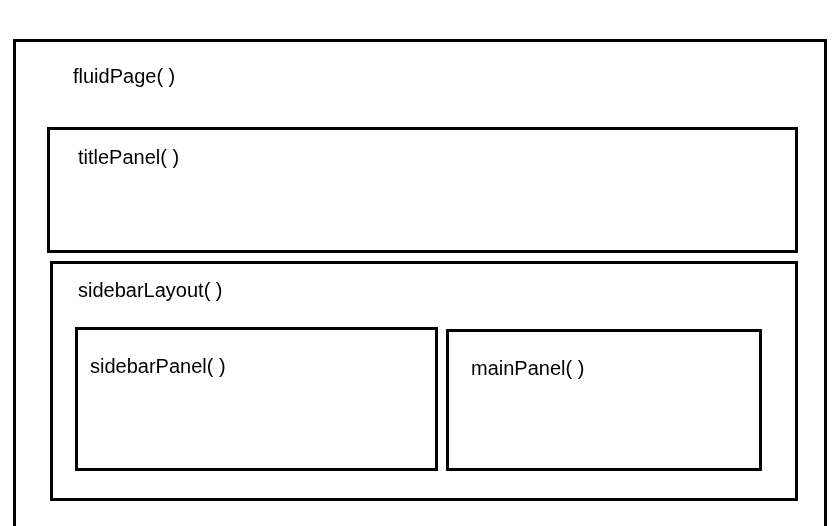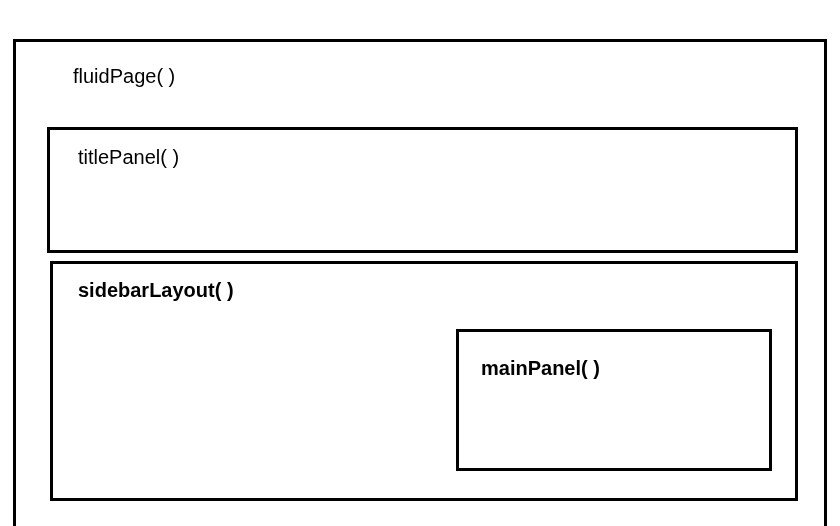--- a/index.html
+++ b/index.html
@@ -39,53 +39,56 @@
   
   #titlepanel-box {
     left: 31px; top: 85px;
     width: 751px; height: 126px;
   }
   #titlepanel-label { left: 28px; top: 17px; }
 
   
   #sidebarlayout-box {
     left: 34px; top: 219px;
-    width: 748px; height: 240px; font-weight: bold;
+    width: 748px; height: 240px;
   }
   #sidebarlayout-label { left: 25px; top: 16px; }
 
   
   #sidebarpanel-box {
     left: 22px; top: 63px;
     width: 363px; height: 144px;
   }
   #sidebarpanel-label { left: 12px; top: 26px; }
 
   
   #mainpanel-box {
-    left: 403px; top: 65px;
+    left: 393px; top: 65px;
     width: 316px; height: 142px;
   }
   #mainpanel-label { left: 22px; top: 26px; }
 </style>
 </head>
 <body>
 
 <div class="canvas">
 
   <div class="box" id="fluidpage-box">
     <span class="box-label" id="fluidpage-label">fluidPage( )</span>
 
     <div class="box" id="titlepanel-box">
       <span class="box-label" id="titlepanel-label">titlePanel( )</span>
     </div>
 
     <div class="box" id="sidebarlayout-box">
       <span class="box-label" id="sidebarlayout-label">sidebarLayout( )</span>
 
+      <div class="box" id="sidebarpanel-box">
+        <span class="box-label" id="sidebarpanel-label">sidebarPanel( )</span>
+      </div>
 
       <div class="box" id="mainpanel-box">
         <span class="box-label" id="mainpanel-label">mainPanel( )</span>
       </div>
     </div>
   </div>
 
 </div>
 
 </body></html>

